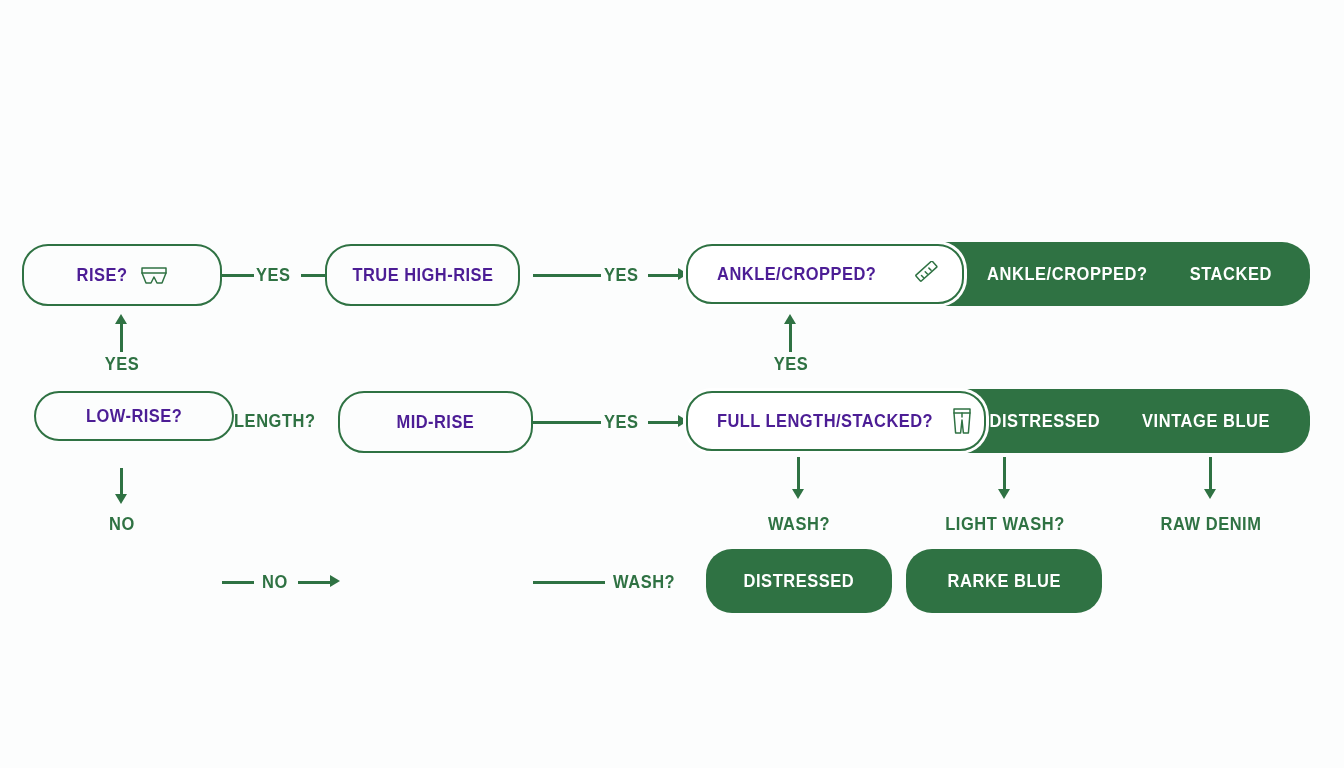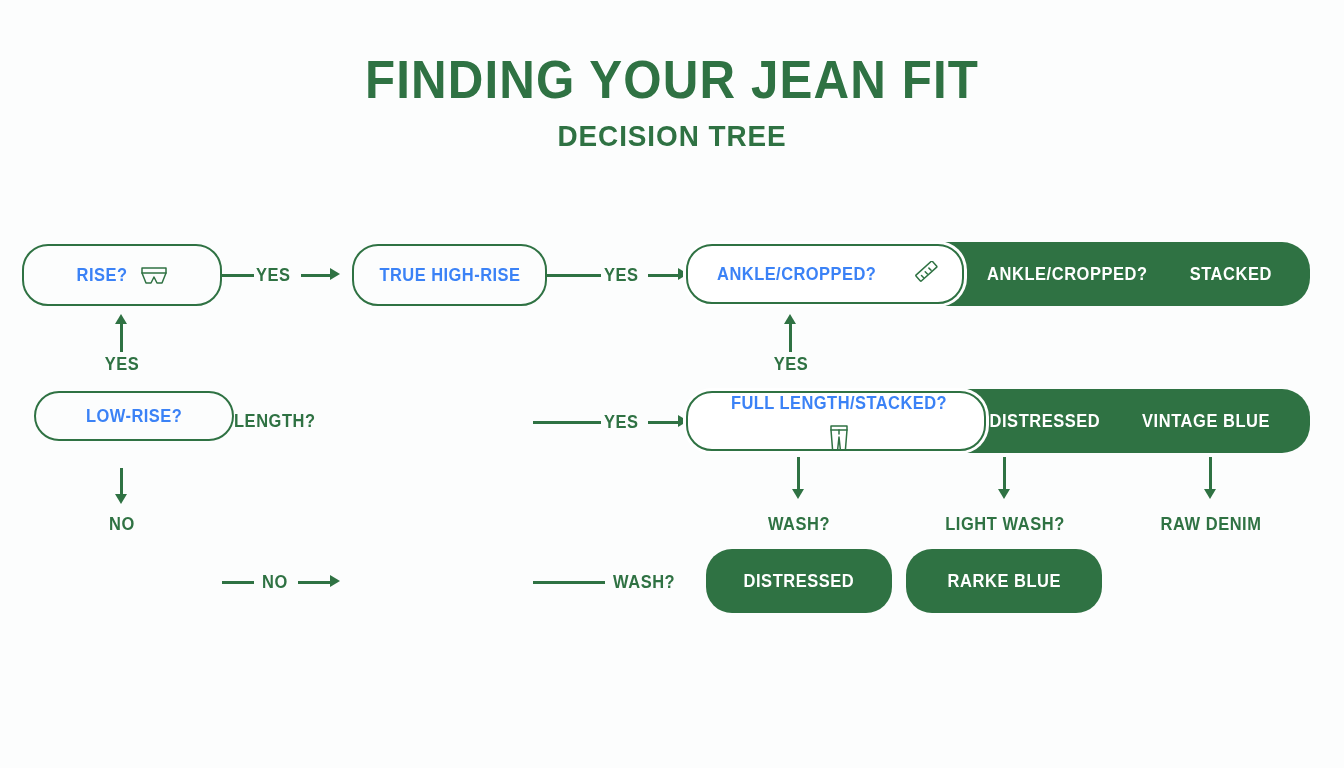--- a/index.html
+++ b/index.html
@@ -55,21 +55,21 @@
     border: 2.6px solid #2f7243;
     border-radius: 26px;
     background: #fcfdfd;
     display: flex;
     align-items: center;
     justify-content: center;
     gap: 10px;
     font-size: 17.5px;
     font-weight: 700;
     letter-spacing: 0.5px;
-    color: #3b82f6;
+    color: #4c1d95;
     white-space: nowrap;
     z-index: 4;
   }
   .node .label { transform: scaleX(0.94); }
 
   
   .node.overlay {
     z-index: 6;
     background: #ffffff;
     box-shadow: 0 0 0 3px #ffffff;
@@ -156,24 +156,20 @@
     transform-origin: center center;
   }
 
   .icon { display: inline-flex; align-items: center; justify-content: center; }
 </style>
 </head>
 <body>
 
 <div class="canvas">
 
-  <div class="header">
-    <div class="title">FINDING YOUR JEAN FIT</div>
-    <div class="subtitle">DECISION TREE</div>
-  </div>
 
   <div class="hline" style="left:222px; top:274px; width:32px;"></div>
   <div class="edge-label" style="left:256px; top:265px;">YES</div>
   <div class="hline" style="left:301px; top:274px; width:31px;"></div>
   <div class="arrow-head right" style="left:330px; top:268px;"></div>
 
   <div class="hline" style="left:533px; top:274px; width:68px;"></div>
   <div class="edge-label" style="left:604px; top:265px;">YES</div>
   <div class="hline" style="left:648px; top:274px; width:32px;"></div>
   <div class="arrow-head right" style="left:678px; top:268px;"></div>
@@ -188,21 +184,21 @@
   <div class="node" style="left:22px; top:244px; width:200px; height:62px;">
     <span class="label">RISE?</span>
     <span class="icon">
       <svg width="30" height="24" viewBox="0 0 30 24" fill="none" stroke="#2f7243" stroke-width="1.5" stroke-linejoin="round" stroke-linecap="round">
         <path d="M3 5 h24 v5 l-4 10 h-5 l-3 -6 -3 6 h-5 l-4 -10 z"></path>
         <path d="M3 10 h24"></path>
       </svg>
     </span>
   </div>
 
-  <div class="node" style="left:352px; top:244px; width:195px; height:62px;justify-content:center;">
+  <div class="node" style="left:325px; top:244px; width:195px; height:62px;justify-content:center;">
     <span class="label">TRUE HIGH-RISE</span>
   </div>
 
   <div class="node overlay" style="left:686px; top:244px; width:278px; height:60px; justify-content:space-between; padding:0 22px 0 24px;">
     <span class="label">ANKLE/CROPPED?</span>
     <span class="icon">
       <svg width="26" height="26" viewBox="0 0 26 26" fill="none" stroke="#2f7243" stroke-width="1.5" stroke-linejoin="round" stroke-linecap="round">
         <rect x="1.5" y="14.5" width="22" height="8" rx="1" transform="rotate(-42 1.5 14.5)"></rect>
         <path d="M7.5 14.5 l2.2 2.2 M11.2 10.8 l2.2 2.2 M14.9 7.1 l2.2 2.2"></path>
       </svg>
@@ -228,22 +224,25 @@
     <div class="slots">
       <span class="ptext">DISTRESSED</span>
       <span class="ptext">VINTAGE BLUE</span>
     </div>
   </div>
 
   <div class="node" style="left:34px; top:391px; width:200px; height:50px;">
     <span class="label">LOW-RISE?</span>
   </div>
 
-
-  <div class="node overlay" style="left:686px; top:391px; width:300px; height:60px; justify-content:space-between; padding:0 16px 0 22px;flex-direction:column;">
+  <div class="node" style="left:338px; top:391px; width:195px; height:62px;">
+    <span class="label">MID-RISE</span>
+  </div>
+
+  <div class="node overlay" style="left:686px; top:391px; width:300px; height:60px; justify-content:space-between; padding:0 16px 0 22px;">
     <span class="label">FULL LENGTH/STACKED?</span>
     <span class="icon">
       <svg width="24" height="28" viewBox="0 0 24 28" fill="none" stroke="#2f7243" stroke-width="1.5" stroke-linejoin="round" stroke-linecap="round">
         <path d="M4 2 h16 v4 l-1.6 20 h-5 l-1.4 -13 -1.4 13 h-5 L4 6 z"></path>
         <path d="M4 6 h16"></path>
         <path d="M12 6 v4"></path>
       </svg>
     </span>
   </div>
 

